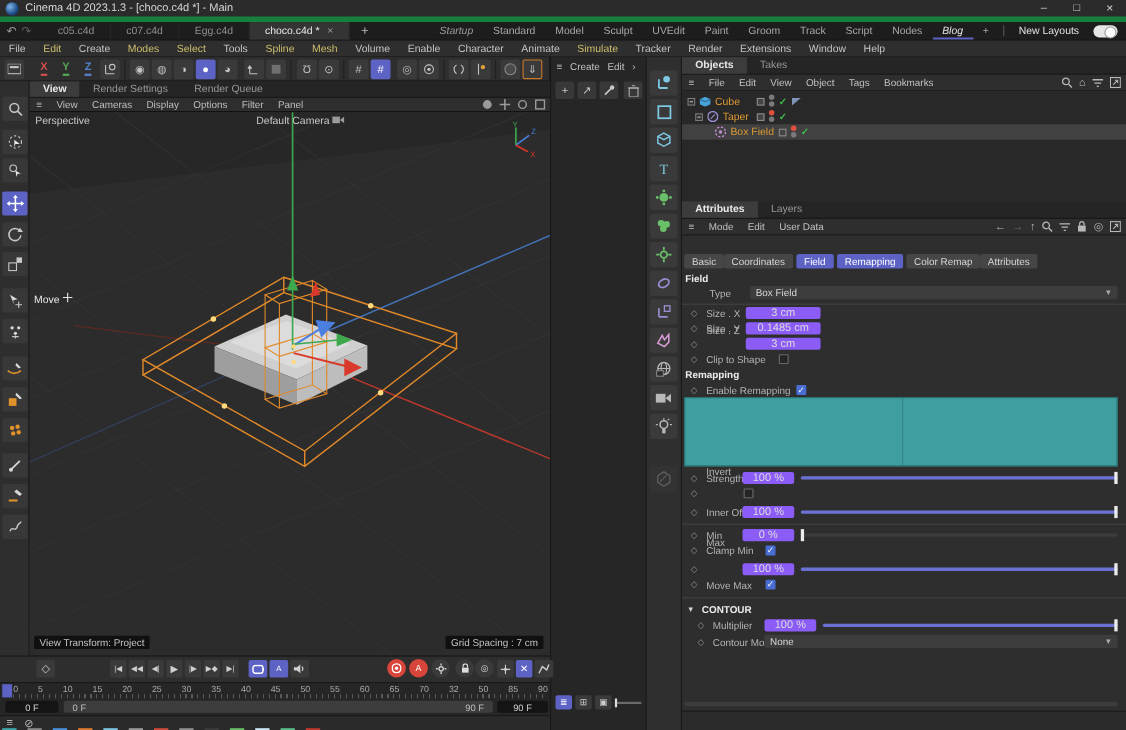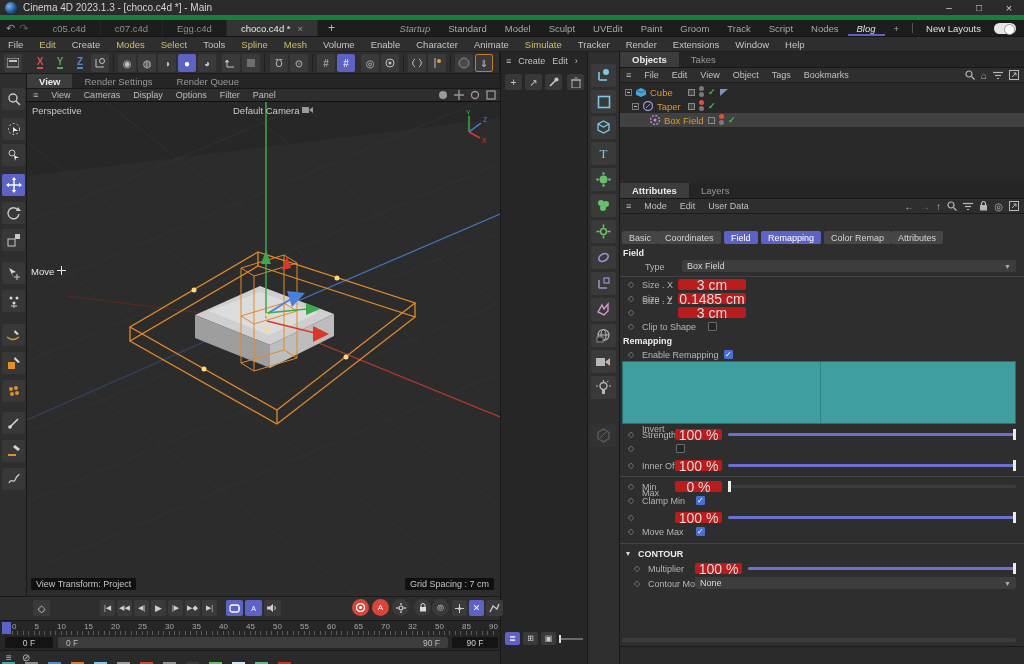--- a/index.html
+++ b/index.html
@@ -76,21 +76,21 @@
   .vdots{position:absolute;display:flex;flex-direction:column;gap:1px}
   .vdot{width:5px;height:5px;border-radius:50%;background:#7a7a7a}
   .vdot.red{background:#e0503f}
   .gcheck{position:absolute;color:#3fbf4f;font-size:9px;font-weight:bold}
   .editsq{position:absolute;width:7px;height:7px;border:1px solid #8a8a8a;background:#444}
   .flagic{position:absolute;width:0;height:0;border-left:8px solid #7f92b8;border-bottom:7px solid transparent}
   
   .sect{position:absolute;color:#ececec;font-weight:bold;font-size:9px}
   .lbl{position:absolute;color:#b4b4b4;font-size:9px;white-space:nowrap}
   .diamond{position:absolute;color:#8f8f8f;font-size:8px}
-  .valbox{position:absolute;background:#b91c1c;border-radius:2px;color:#dcdcdc;display:flex;align-items:center;justify-content:center;font-size:14px;height:11px}
+  .valbox{position:absolute;background:#8b5cf6;border-radius:2px;color:#dcdcdc;display:flex;align-items:center;justify-content:center;font-size:10px;height:11px}
   .dd{position:absolute;background:#3d3d3d;border-radius:2px;color:#d8d8d8;display:flex;align-items:center;font-size:9px;padding:0 5px;height:12px}
   .dd .arr{margin-left:auto;font-size:7px;color:#aaa}
   .slider{position:absolute;height:3px;background:#3b3b40;border-radius:2px}
   .slider .fill{position:absolute;left:0;top:0;bottom:0;background:#6b71d3;border-radius:2px}
   .slider .knob{position:absolute;top:-4px;width:3px;height:11px;background:#ececec}
   .cb{position:absolute;width:9px;height:9px;border:1px solid #6a6a6a;background:#252525;border-radius:1px}
   .cb.on{background:#4a6fd4;border-color:#4a6fd4}
   .cb.on::after{content:"✓";color:#fff;font-size:8px;position:absolute;left:0px;top:-1px}
   .mtab{position:absolute;background:#464646;border-radius:2px;color:#d5d5d5;font-size:9px;display:flex;align-items:center;justify-content:center;height:13px;padding:0 7px}
   .mtab.on{background:#5c63c4;color:#fff}

